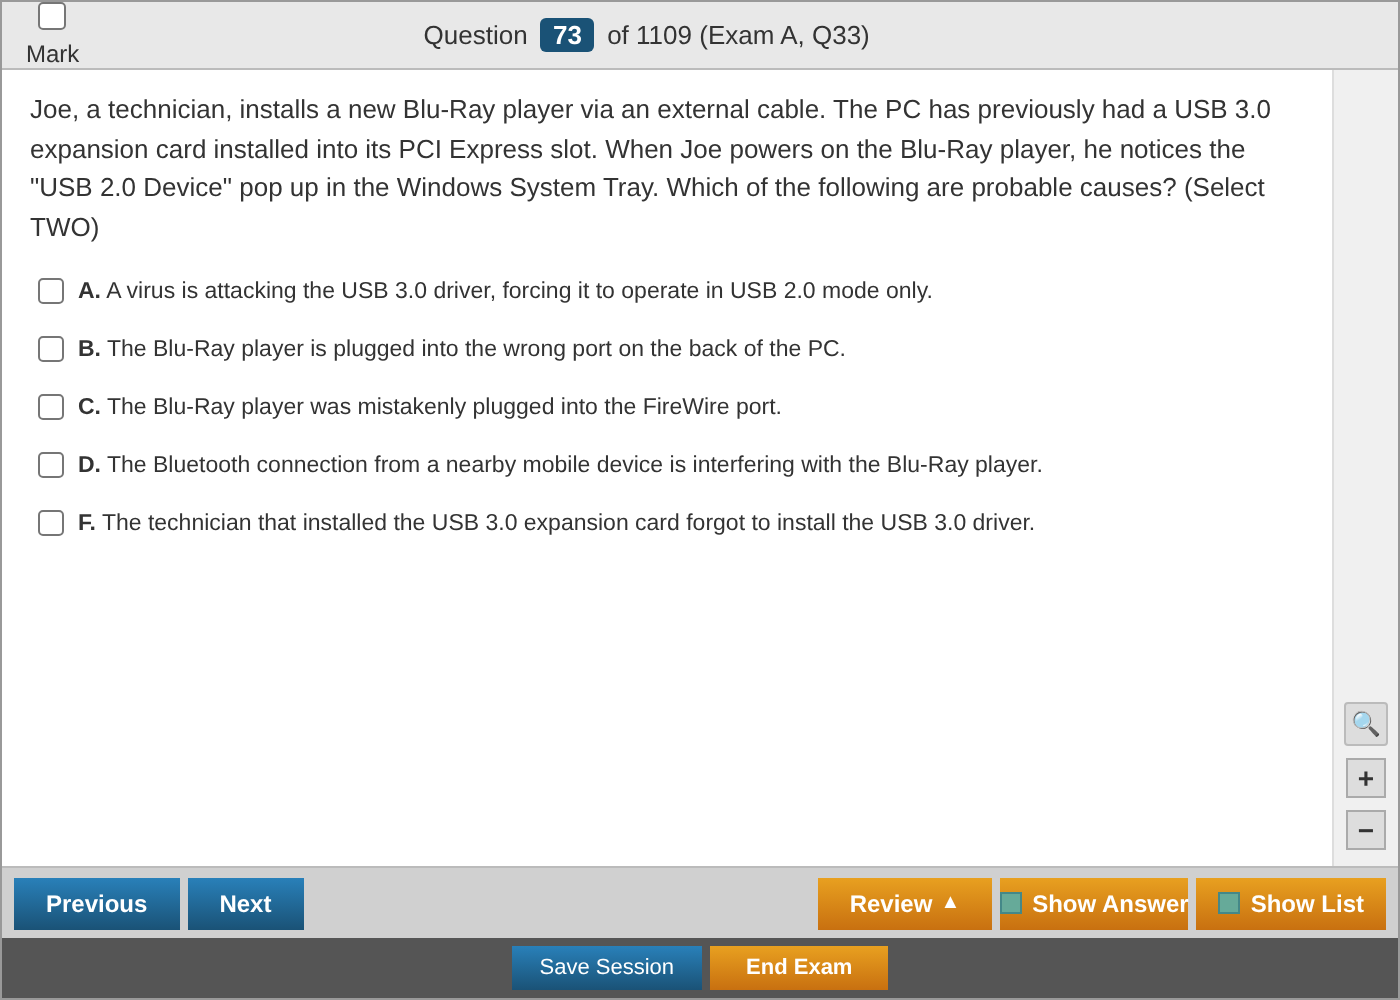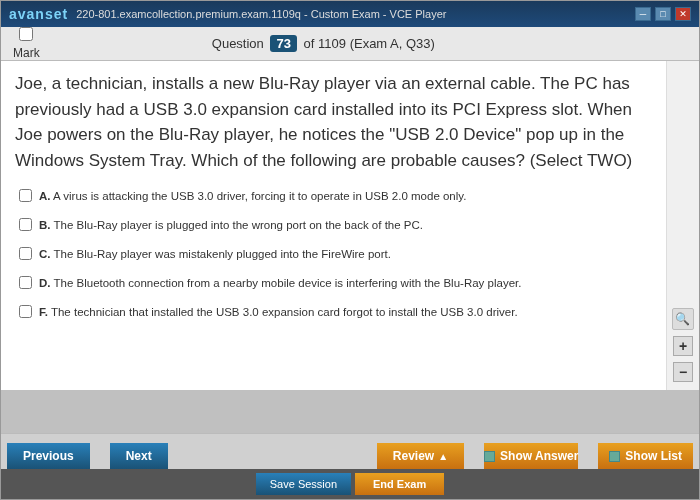--- a/index.html
+++ b/index.html
@@ -124,21 +124,21 @@
     }
 
     .question-content {
       flex: 1;
       padding: 10px 14px;
       overflow-y: auto;
       border-right: 1px solid #ddd;
     }
 
     .question-text {
-      font-size: 17px;
+      font-size: 13px;
       color: #333;
       line-height: 1.5;
       margin-bottom: 12px;
     }
 
     .answer-option {
       display: flex;
       align-items: flex-start;
       gap: 7px;
       margin-bottom: 7px;
@@ -199,26 +199,25 @@
       font-size: 14px;
       font-weight: bold;
       color: #333;
     }
 
     
     .bottom-bar {
       background: #d0d0d0;
       border-top: 1px solid #bbb;
       display: flex;
-      align-items: flex-end;
+      align-items: center;
       height: 36px;
       padding: 0 6px;
-      gap: 20px;
-      flex-shrink: 0;
-      margin-top: 43px;
+      gap: 4px;
+      flex-shrink: 0;
     }
 
     .nav-btn {
       height: 26px;
       padding: 0 16px;
       border: none;
       cursor: pointer;
       font-size: 12px;
       font-weight: bold;
       color: white;
@@ -323,33 +322,20 @@
 
     ::-webkit-scrollbar { width: 8px; }
     ::-webkit-scrollbar-track { background: #f0f0f0; }
     ::-webkit-scrollbar-thumb { background: #bbb; border-radius: 4px; }
   </style>
 </head>
 <body>
 
 <div class="window">
 
-  <div class="title-bar">
-    <div class="title-bar-left">
-      <span class="logo">
-        <span style="color:#7dd3f8">avan</span><span>set</span>
-      </span>
-      <span class="title-text">220-801.examcollection.premium.exam.1109q - Custom Exam - VCE Player</span>
-    </div>
-    <div class="window-controls">
-      <div class="win-btn">─</div>
-      <div class="win-btn">□</div>
-      <div class="win-btn close">✕</div>
-    </div>
-  </div>
 
   <div class="question-header">
     <div class="mark-checkbox">
       <input type="checkbox" style="">
       <span>Mark</span>
     </div>
     <div class="question-info">
       <span>Question</span>
       <span class="question-num">73</span>
       <span> of </span>

